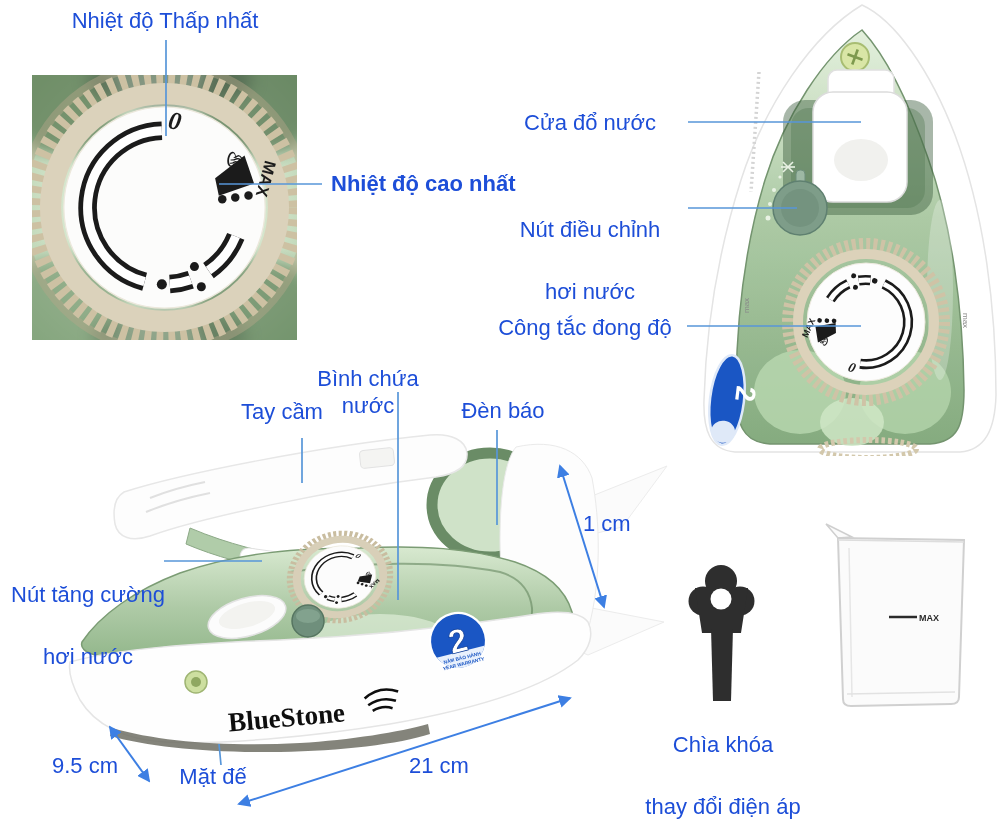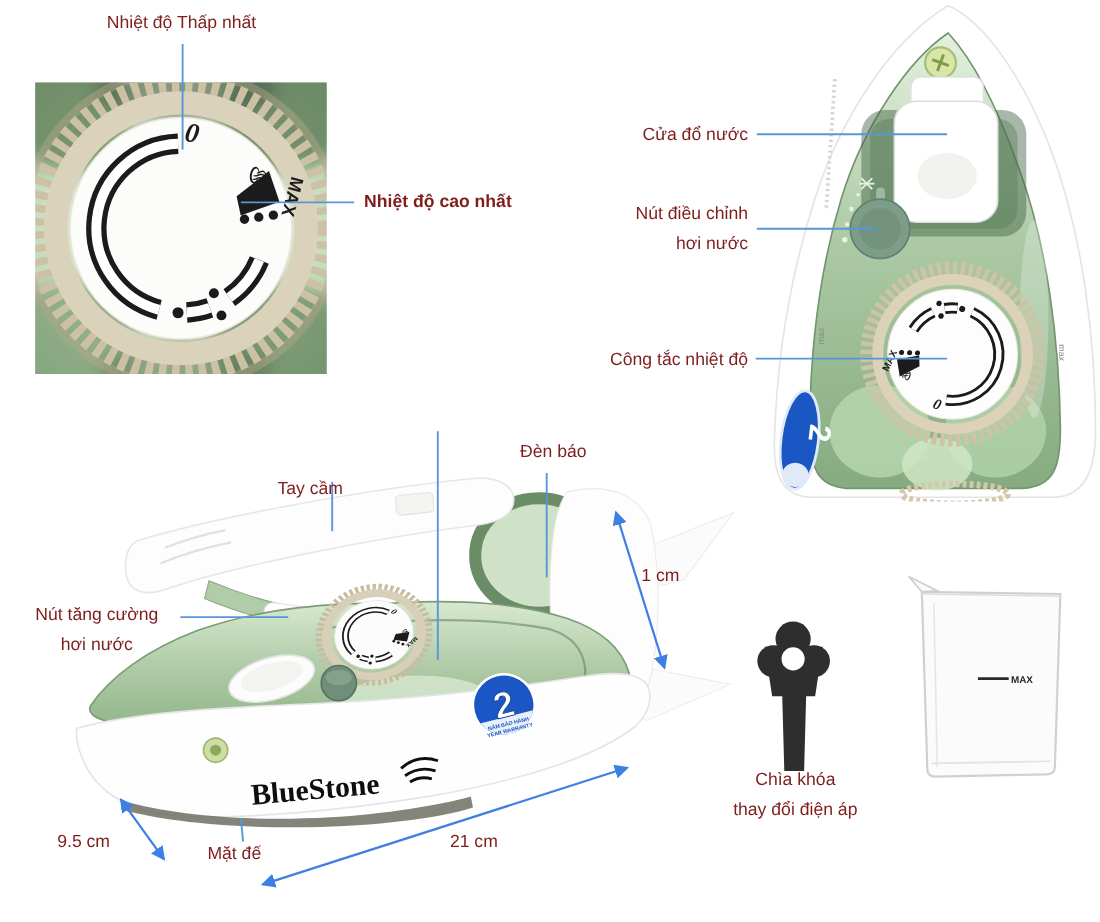--- a/index.html
+++ b/index.html
@@ -1,23 +1,23 @@
 <!DOCTYPE html>
 <html><head>
 <meta charset="utf-8">
 <style>
   html,body{margin:0;padding:0;background:#fff;}
   #canvas{position:relative;width:1000px;height:838px;background:#fff;overflow:hidden;
           font-family:"Liberation Sans",sans-serif;}
   svg{display:block;}
   .abs{position:absolute;}
-  .lbl{position:absolute;color:#7f1d1d;font-size:16px;line-height:27px;z-index:70;white-space:nowrap;}
-  .lbl .ln{display:block;}
+  .lbl{position:absolute;color:#1d4ed8;font-size:22px;line-height:27px;z-index:70;white-space:nowrap;}
+  .lbl .ln{display:block;margin-top:35px;}
   .ctr{text-align:center;white-space:normal;}
-  .rgt{text-align:right;white-space:normal;}
+  .rgt{text-align:center;white-space:normal;}
   
   .closeup{position:absolute;left:32px;top:75px;width:265px;height:265px;overflow:hidden;z-index:10;
            background:radial-gradient(circle at 50% 48%, #eef5e9 0%, #d4e5cc 55%, #aac9a3 100%);}
   .blob{position:absolute;border-radius:50%;filter:blur(8px);}
   .b1{left:-28px;top:-25px;width:115px;height:105px;background:#5a7a52;opacity:.75;}
   .b2{right:-28px;top:-32px;width:125px;height:112px;background:#4e6e49;opacity:.7;}
   .b3{left:-32px;bottom:-28px;width:125px;height:112px;background:#6d8f66;opacity:.6;}
   .b4{right:-32px;bottom:-32px;width:135px;height:112px;background:#587a52;opacity:.65;}
   .b5{left:55px;top:-24px;width:165px;height:58px;background:#3e4f40;opacity:.5;}
   .b6{left:60px;bottom:-22px;width:155px;height:52px;background:#4e634c;opacity:.45;}
@@ -285,24 +285,25 @@
   </svg>
 
   <div class="lbl ctr" style="left:60px;top:7px;width:210px;">Nhiệt độ Thấp nhất</div>
   <div class="lbl" style="left:331px;top:170px;font-weight:bold;">Nhiệt độ cao nhất</div>
 
   <div class="lbl rgt" style="left:500px;top:109px;width:180px;">Cửa đổ nước</div>
   <div class="lbl rgt" style="left:500px;top:181px;width:180px;">
     <span class="ln">Nút điều chỉnh</span>
     <span class="ln">hơi nước</span>
   </div>
-  <div class="lbl rgt" style="left:490px;top:314px;width:190px;">Công tắc nhiệt độ</div>
-
+  <div class="lbl rgt" style="left:490px;top:314px;width:190px;">Công tắc đong độ</div>
+
+  <div class="lbl ctr" style="left:288px;top:365px;width:160px;">Bình chứa nước</div>
   <div class="lbl ctr" style="left:448px;top:397px;width:110px;">Đèn báo</div>
-  <div class="lbl ctr" style="left:232px;top:431px;width:100px;">Tay cầm</div>
+  <div class="lbl ctr" style="left:232px;top:398px;width:100px;">Tay cầm</div>
   <div class="lbl ctr" style="left:8px;top:546px;width:160px;">
     <span class="ln">Nút tăng cường</span>
     <span class="ln">hơi nước</span>
   </div>
   <div class="lbl ctr" style="left:168px;top:763px;width:90px;">Mặt đế</div>
 
   <div class="lbl" style="left:583px;top:510px;">1 cm</div>
   <div class="lbl" style="left:409px;top:752px;">21 cm</div>
   <div class="lbl" style="left:52px;top:752px;">9.5 cm</div>
 

